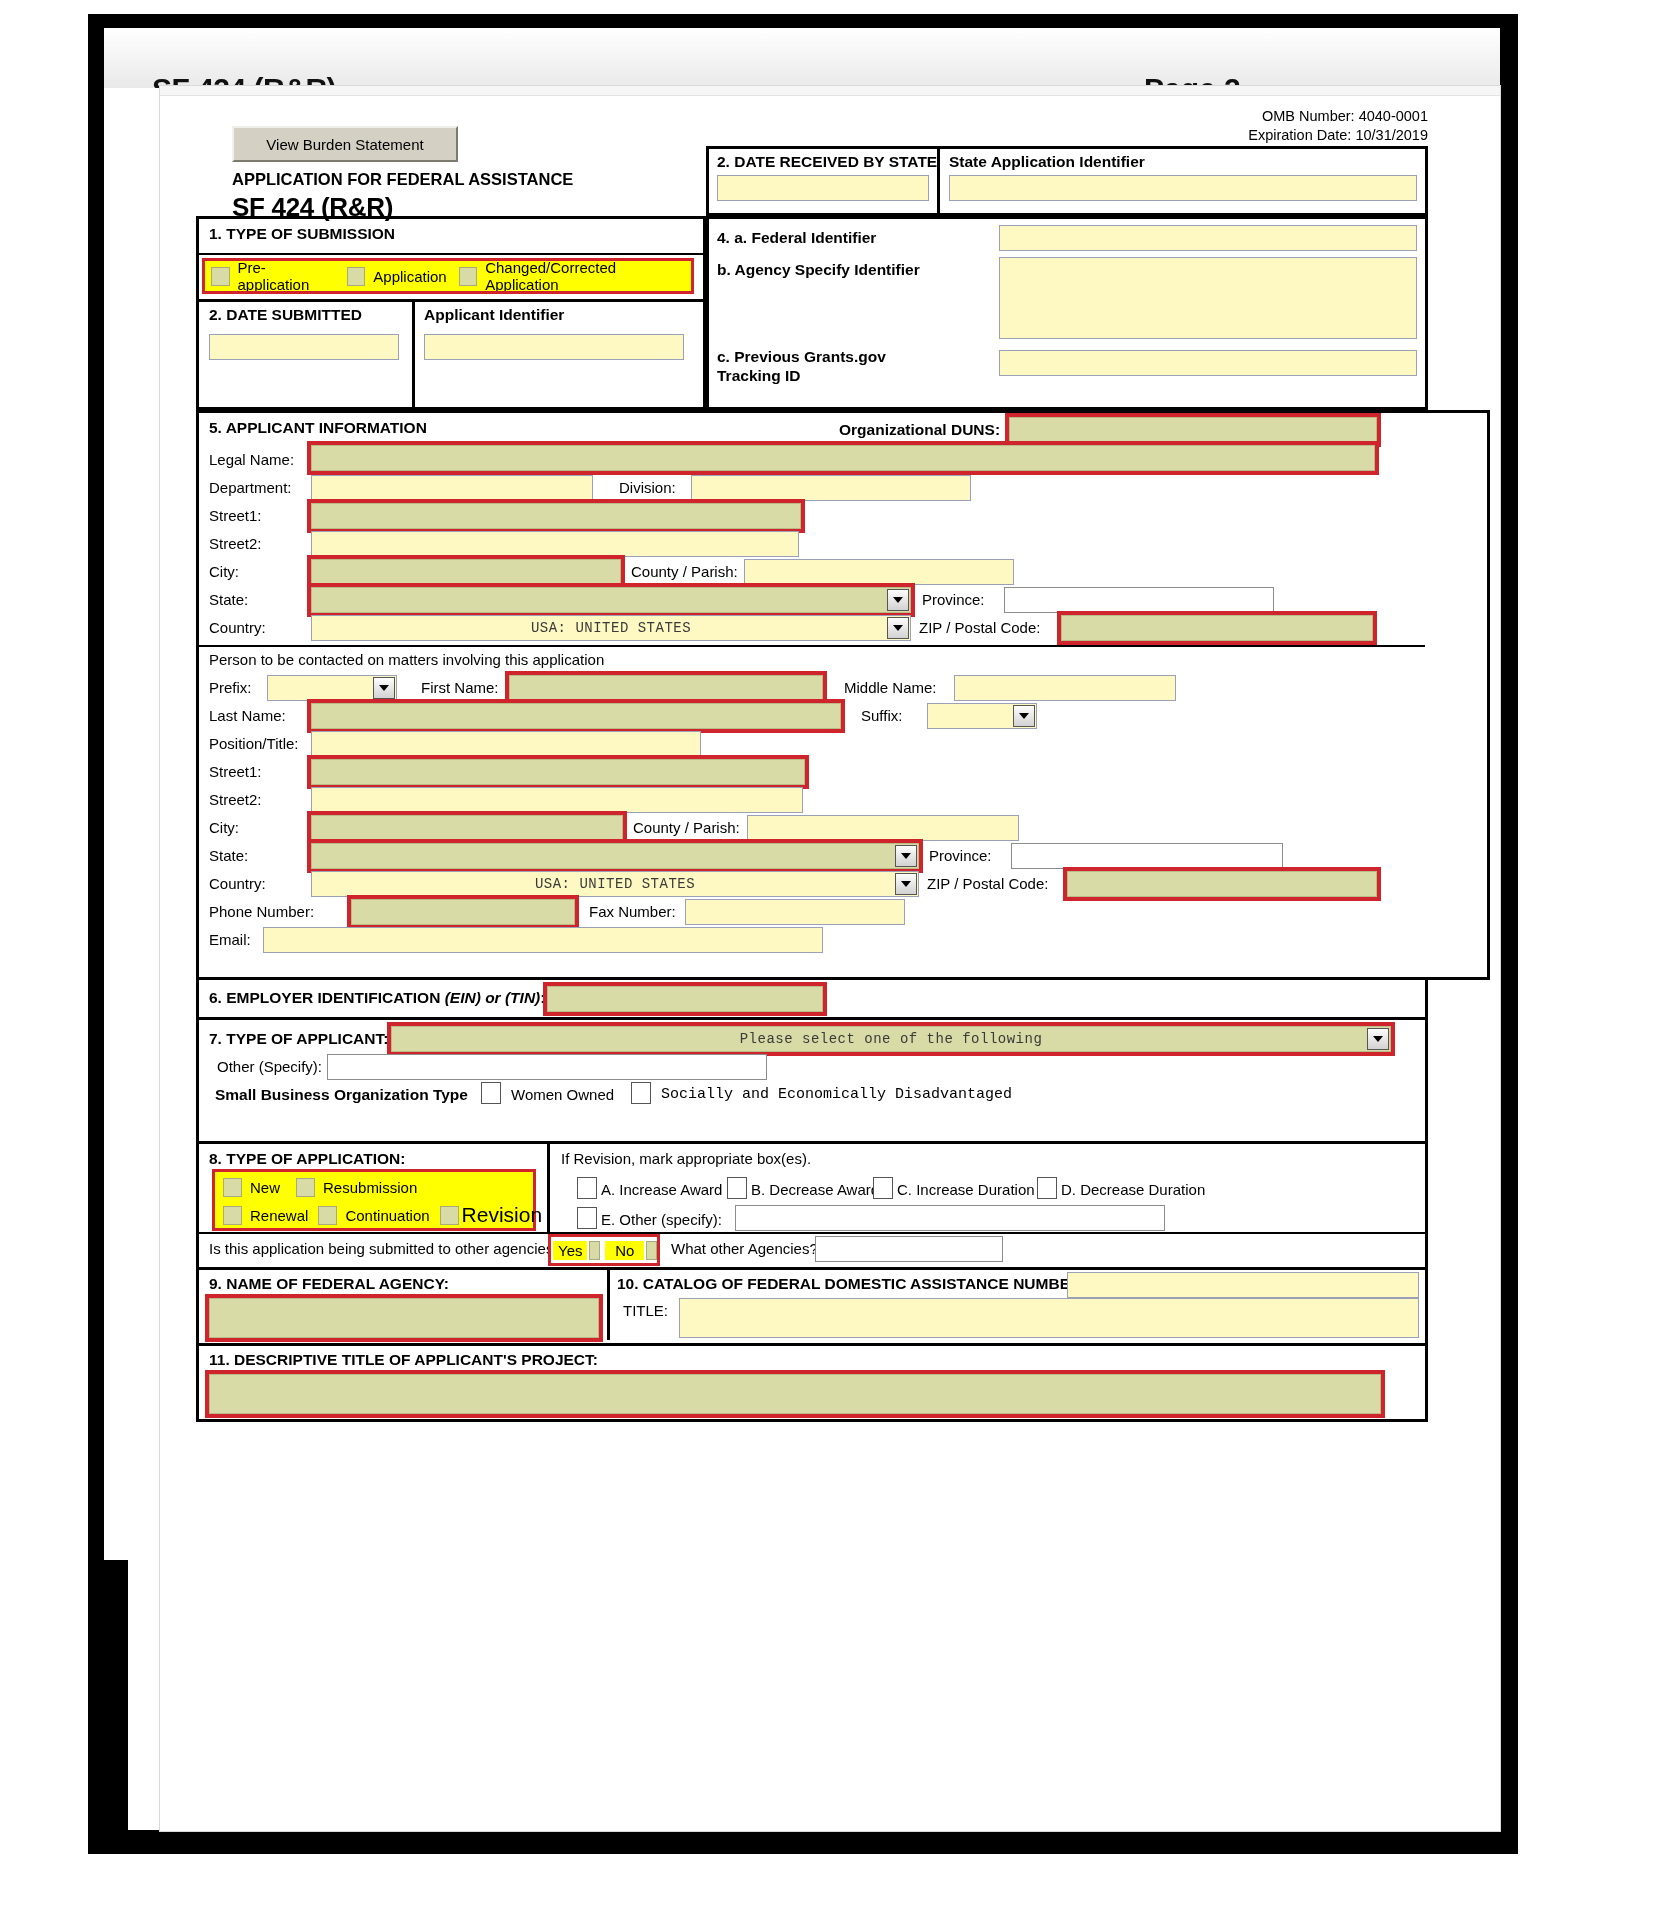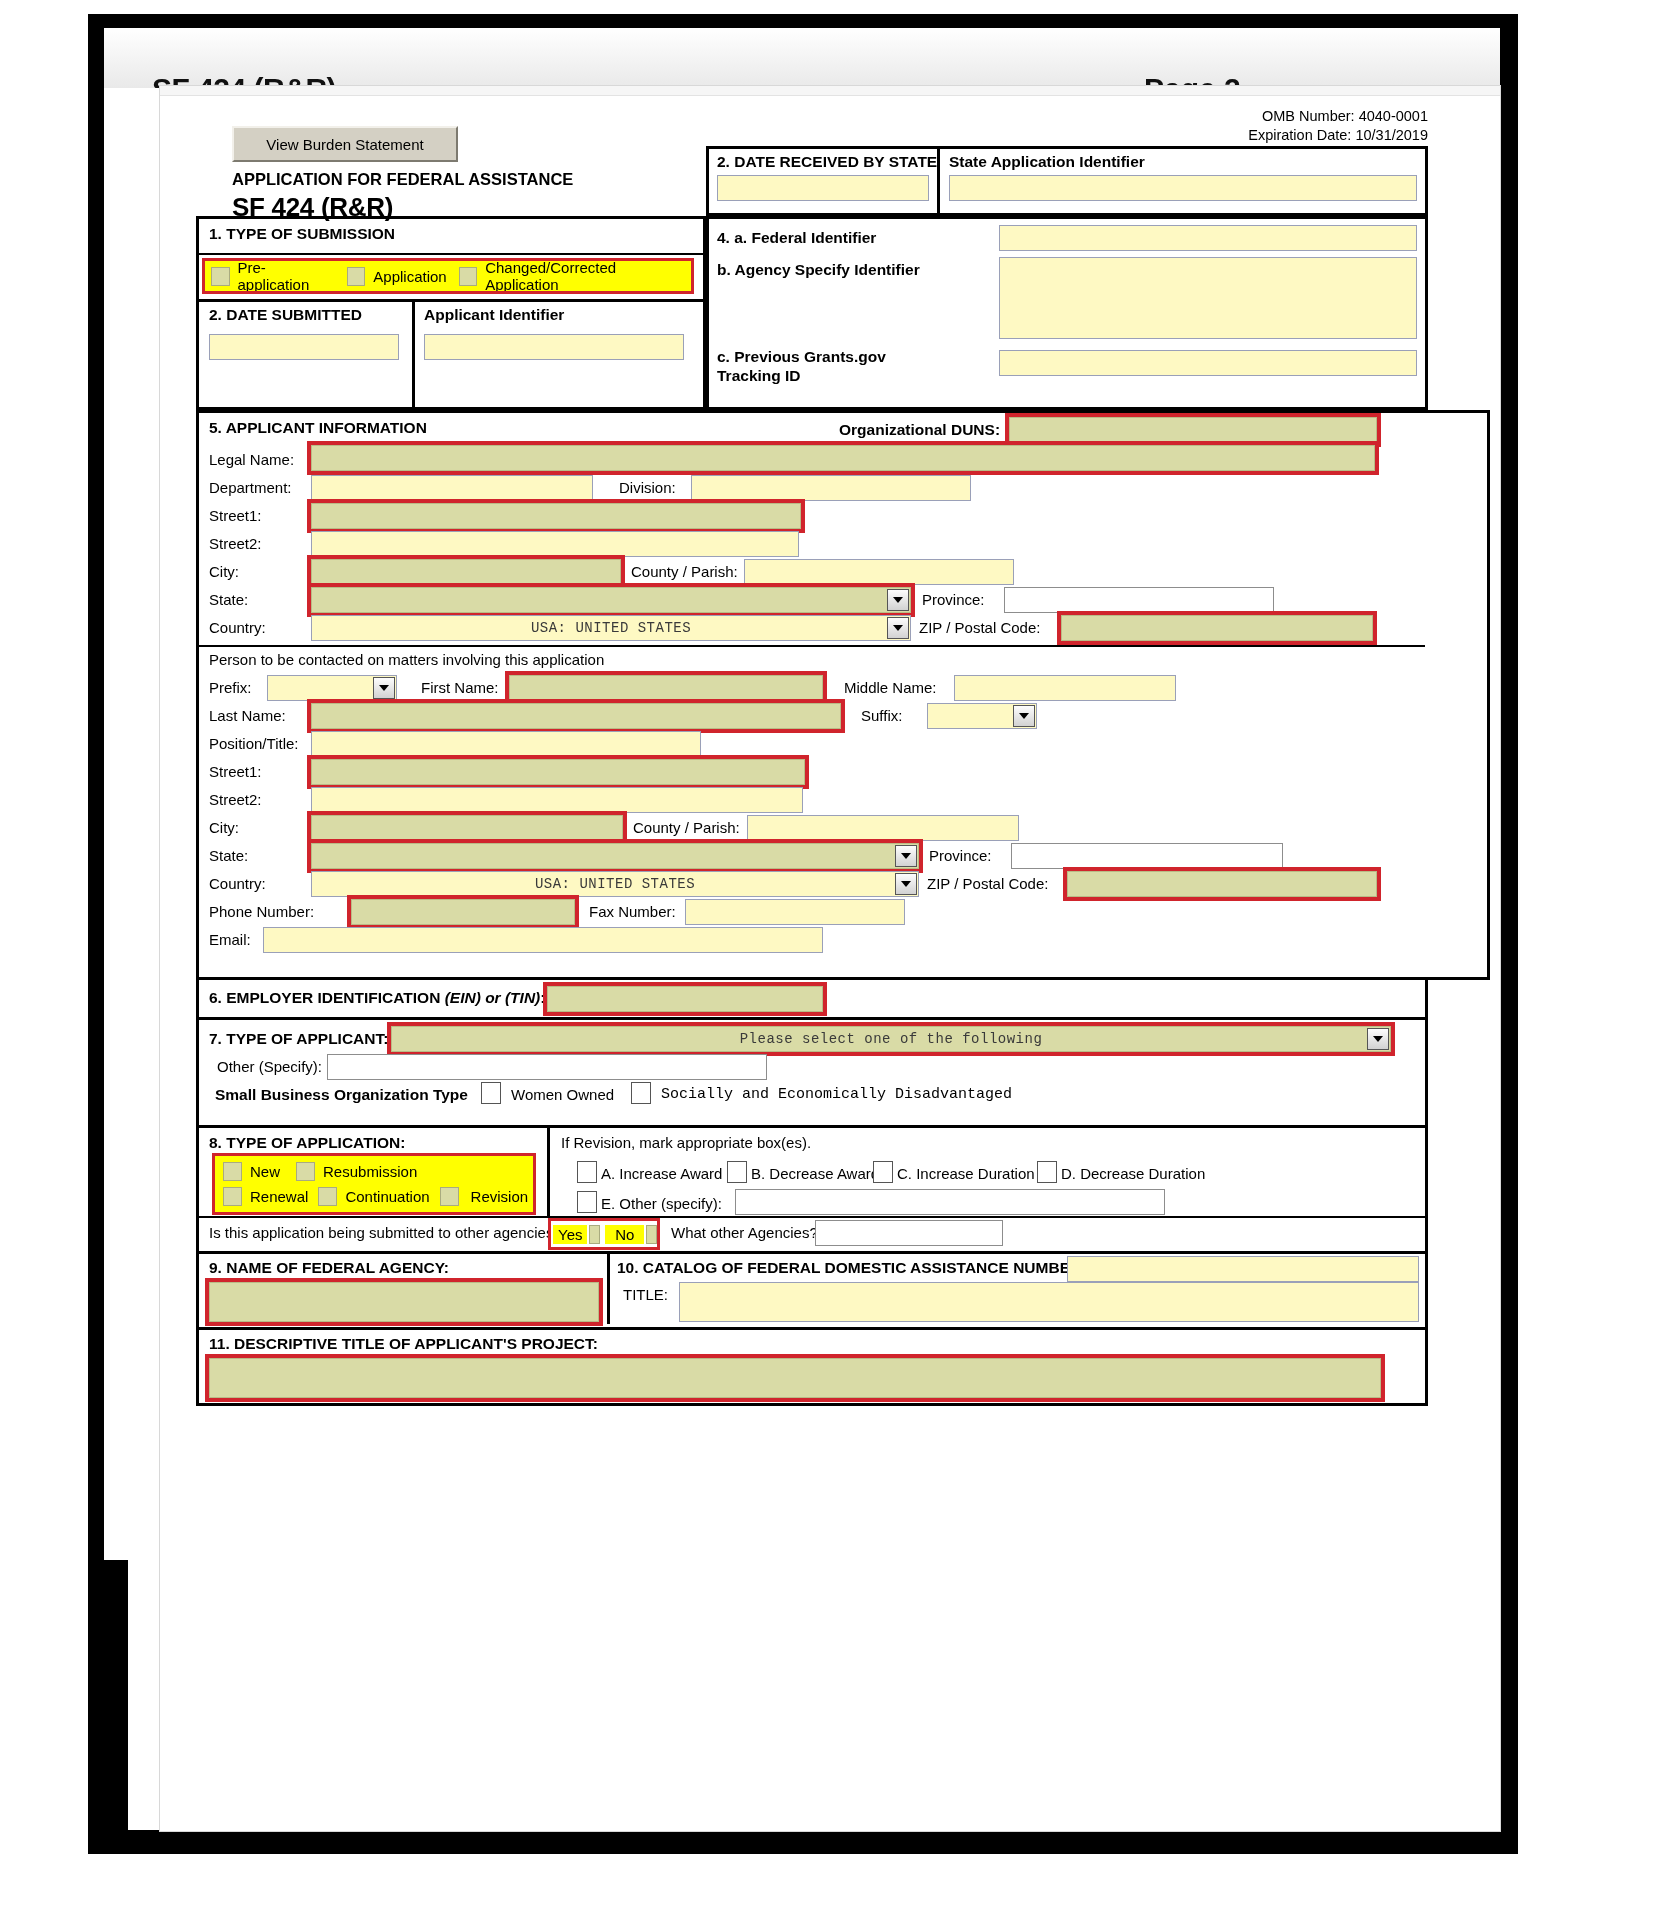--- a/index.html
+++ b/index.html
@@ -237,21 +237,21 @@
       <div class="fb" style="position:absolute;left:64px;top:514px;width:560px;"></div>
     </div>
 
     <div class="box" style="position:relative;width:1232px;height:40px;border-top:none;">
       <div style="position:absolute;left:10px;top:9px;font-size:15.5px;font-weight:bold;white-space:nowrap;">
         <span>6. EMPLOYER IDENTIFICATION </span><span style="font-style:italic;">(EIN) or (TIN)</span><span>:</span>
       </div>
       <div class="req" style="position:absolute;left:348px;top:6px;width:276px;"></div>
     </div>
 
-    <div class="box" style="position:relative;width:1232px;height:108px;border-top:none;">
+    <div class="box" style="position:relative;width:1232px;height:124px;border-top:none;">
       <div style="position:absolute;left:10px;top:10px;font-size:15.5px;font-weight:bold;">7. TYPE OF APPLICANT:</div>
       <div class="req" style="position:absolute;left:192px;top:6px;width:1000px;">
         <span class="monoTxt">Please select one of the following</span>
       </div>
       <div class="ddbtn" style="position:absolute;left:1168px;top:8px;">
           <i></i>
         </div>
 
       <div style="position:absolute;left:18px;top:38px;" class="lbl">Other (Specify):</div>
       <div class="fw" style="position:absolute;left:128px;top:34px;width:440px;"></div>
@@ -273,21 +273,21 @@
           <span style="margin:0 16px 0 8px;font-size:15px;">New</span>
           <span class="cbk"></span>
           <span style="margin:0 0 0 8px;font-size:15px;">Resubmission</span>
         </div>
         <div style="position:absolute;left:8px;top:31px;display:flex;align-items:center;">
           <span class="cbk"></span>
           <span style="margin:0 10px 0 8px;font-size:15px;">Renewal</span>
           <span class="cbk"></span>
           <span style="margin:0 10px 0 8px;font-size:15px;">Continuation</span>
           <span class="cbk"></span>
-          <span style="margin:0 0 0 12px;font-size:15px;">Revision</span>
+          <span style="margin:0 0 0 3px;font-size:21px;">Revision</span>
         </div>
       </div>
 
       <div style="position:absolute;left:362px;top:6px;" class="lbl">If Revision, mark appropriate box(es).</div>
 
       <span class="cbw" style="position:absolute;left:378px;top:33px;"></span>
       <div style="position:absolute;left:402px;top:37px;" class="lbl">A. Increase Award</div>
       <span class="cbw" style="position:absolute;left:528px;top:33px;"></span>
       <div style="position:absolute;left:552px;top:37px;" class="lbl">B. Decrease Award</div>
       <span class="cbw" style="position:absolute;left:674px;top:33px;"></span>

